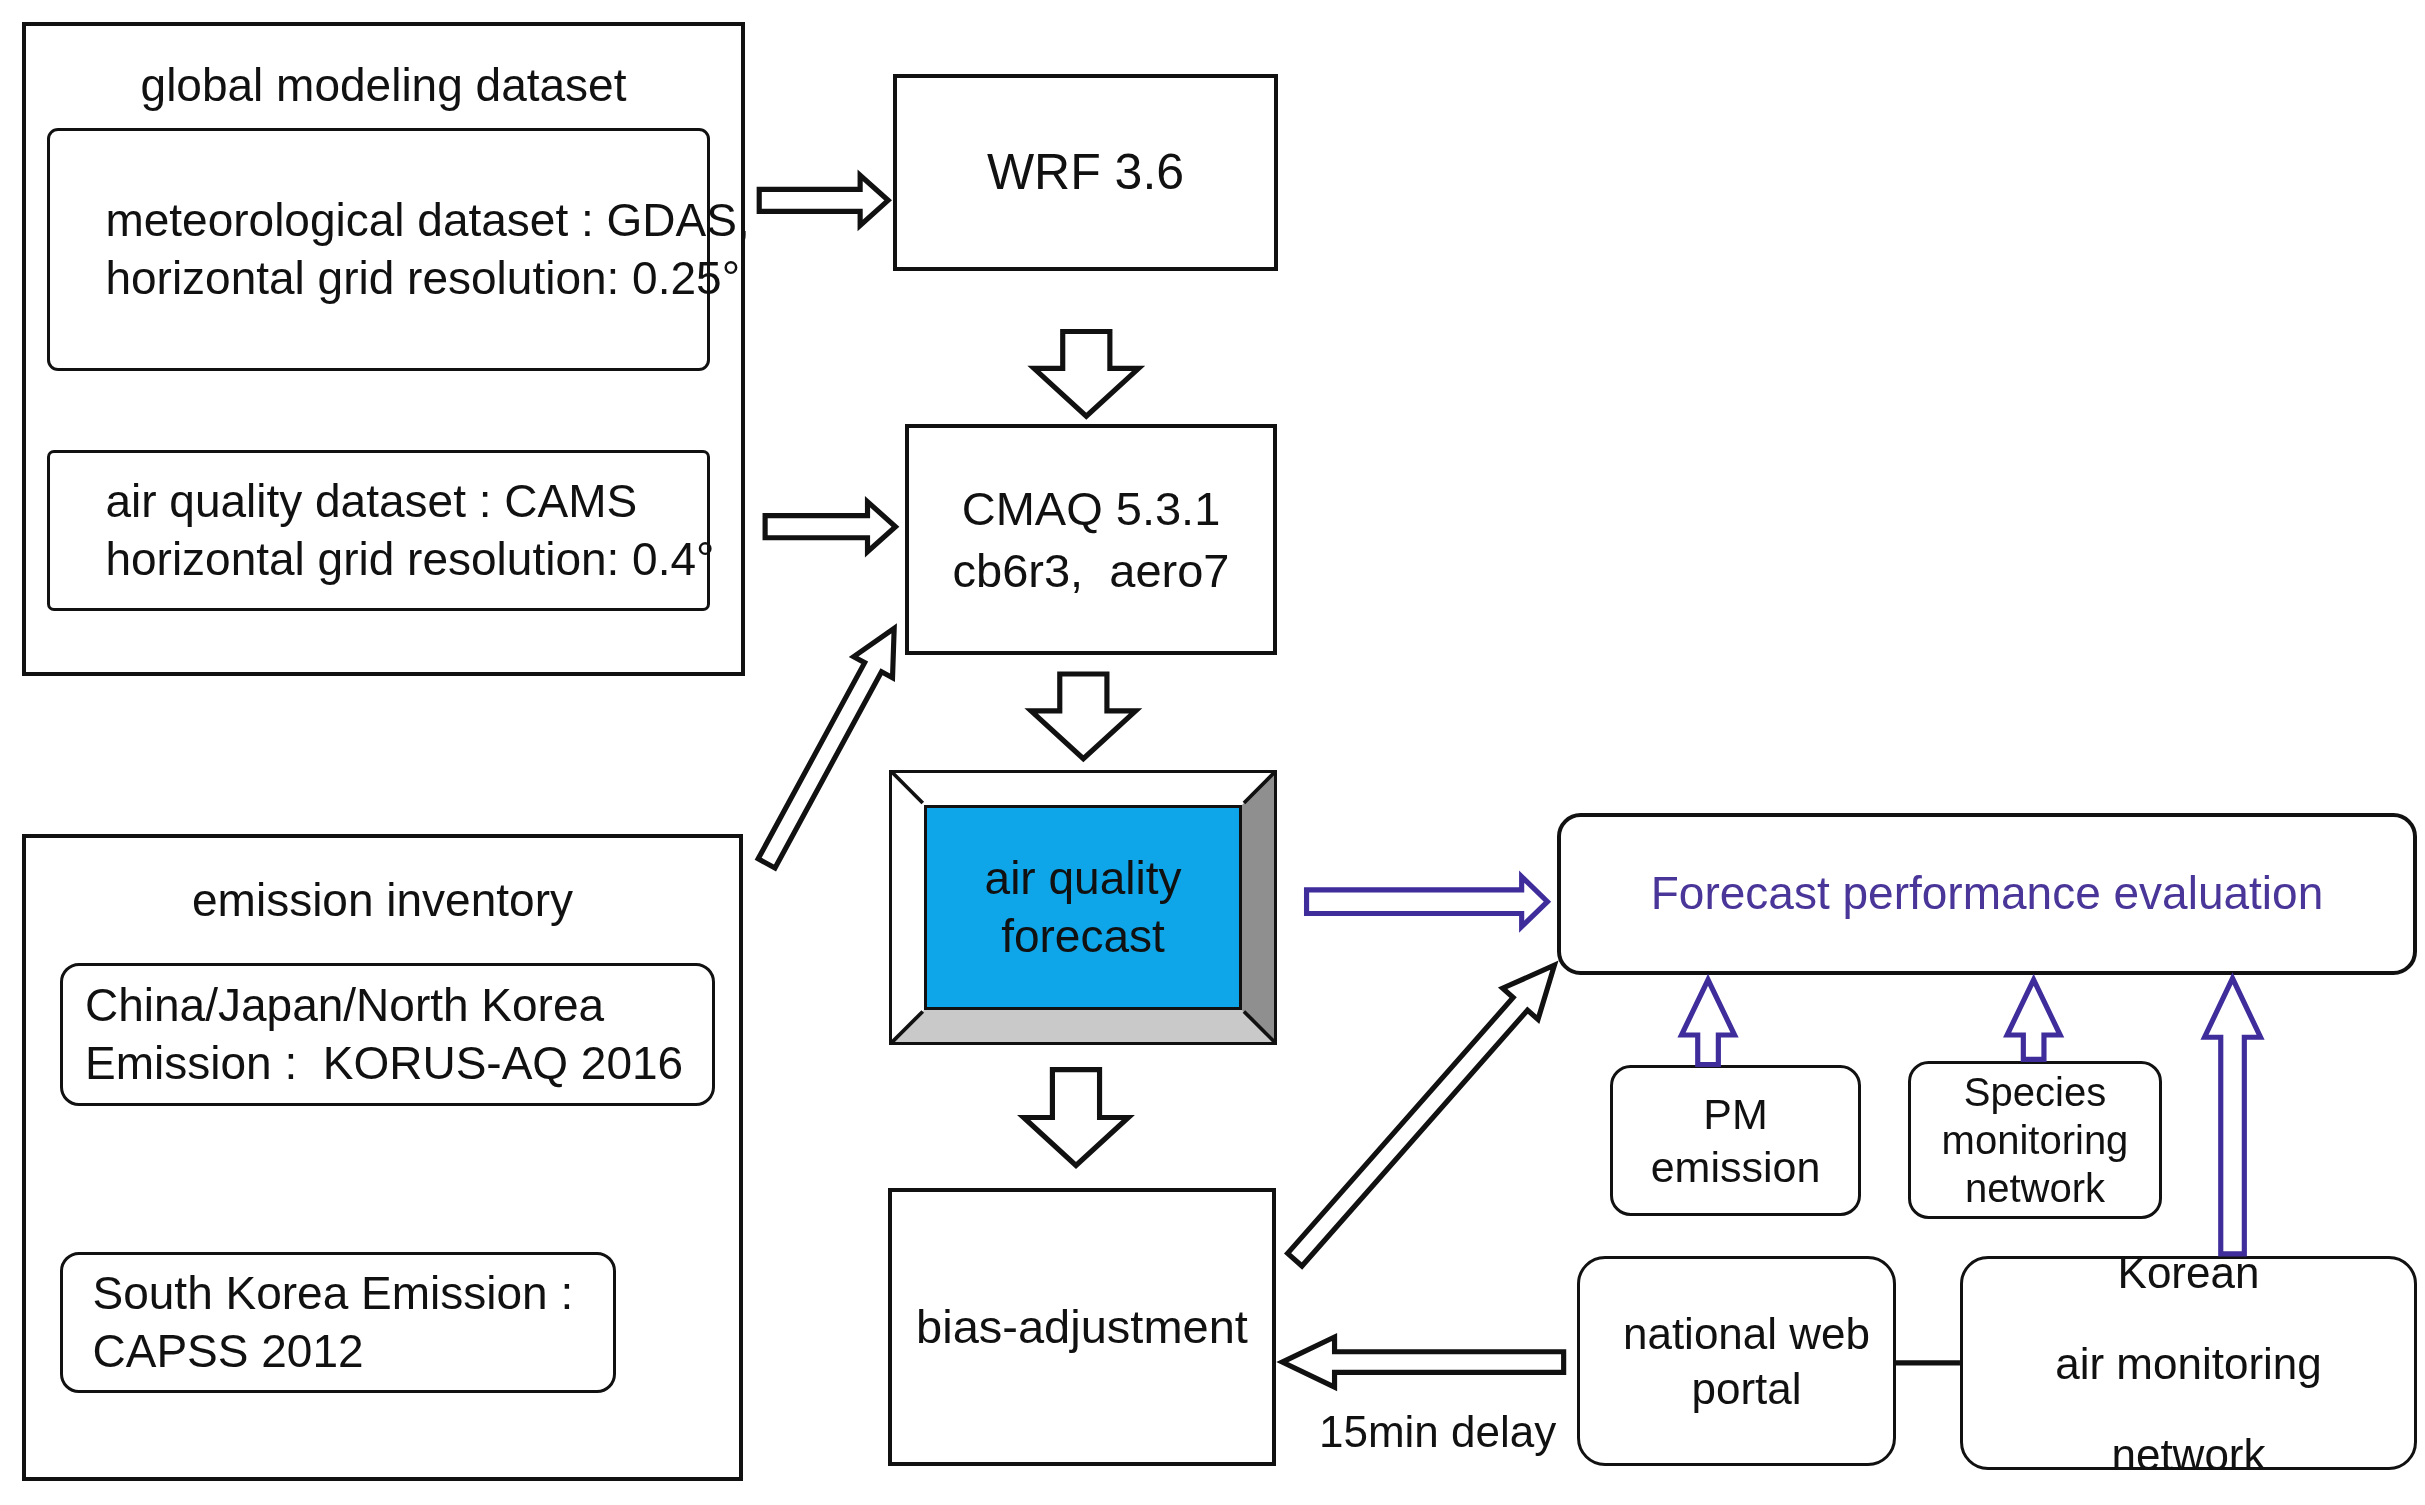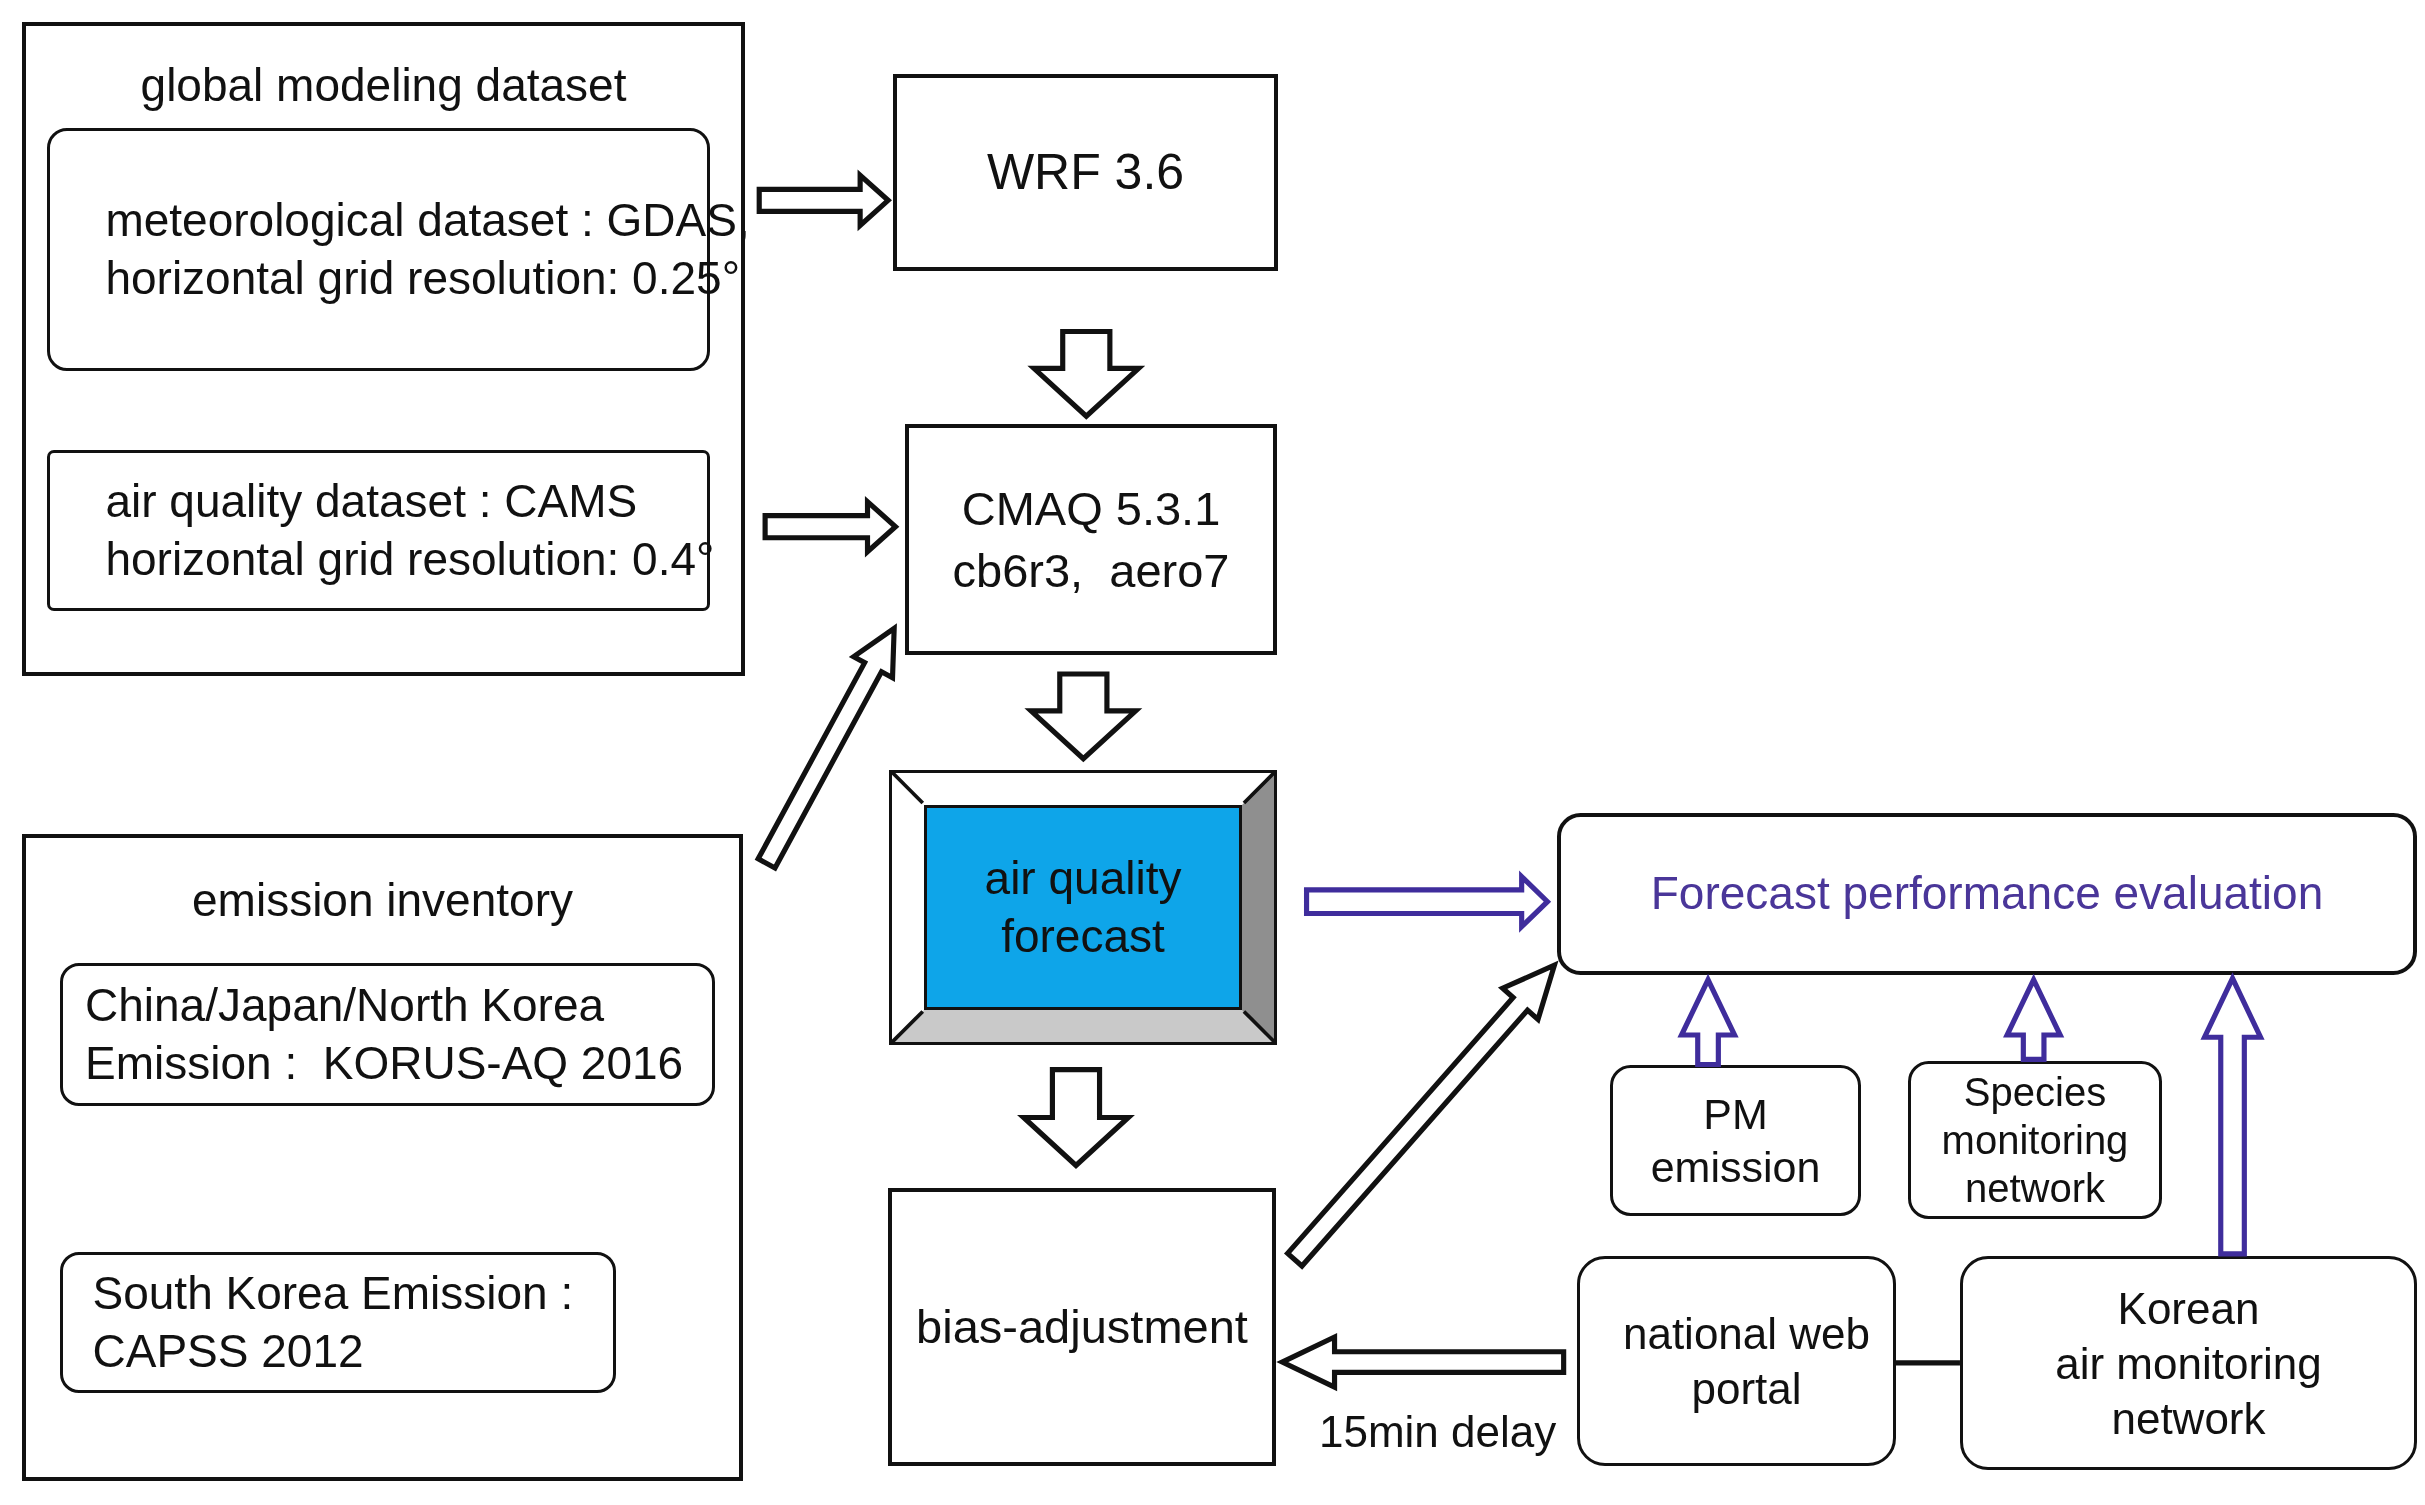--- a/index.html
+++ b/index.html
@@ -38,21 +38,21 @@
   .connector{stroke:var(--ink);stroke-width:7;}
   .floatlabel{position:absolute;}
 </style>
 </head>
 <body>
 
 <div id="canvas">
 
   <div class="box" style="left:22px;top:22px;width:723px;height:654px;">
     <div class="title fs62" style="top:31px;">global modeling dataset</div>
-    <div class="rbox leftpad fs62" style="left:21.4px;top:102px;width:663px;height:243px;border-radius:20px;padding-left:55px;">
+    <div class="rbox leftpad fs62" style="left:21.4px;top:102px;width:663px;height:243px;border-radius:11px;padding-left:55px;">
       <div class="line">meteorological dataset : GDAS,</div>
       <div class="line">horizontal grid resolution: 0.25°</div>
     </div>
     <div class="rbox leftpad fs62" style="left:21.4px;top:424px;width:663px;height:161px;border-radius:7px;padding-left:55px;">
       <div class="line">air quality dataset : CAMS</div>
       <div class="line">horizontal grid resolution: 0.4°</div>
     </div>
   </div>
 
   <div class="box" style="left:22px;top:834px;width:721px;height:647px;">
@@ -101,21 +101,21 @@
     <div class="line">Species</div>
     <div class="line">monitoring</div>
     <div class="line">network</div>
   </div>
 
   <div class="rbox center fs60" style="left:1577px;top:1256px;width:319px;height:210px;border-radius:28px;padding-left:20px;">
     <div class="line">national web</div>
     <div class="line">portal</div>
   </div>
 
-  <div class="rbox center fs60" style="left:1960px;top:1256px;width:457px;height:214px;border-radius:28px;">
+  <div class="rbox center fs60" style="left:1960px;top:1256px;width:457px;height:214px;border-radius:28px;gap:36px;">
     <div class="line">Korean</div>
     <div class="line">air monitoring</div>
     <div class="line">network</div>
   </div>
 
   <div class="floatlabel fs60" style="left:1319px;top:1404px;">15min delay</div>
 
   <svg id="overlay" width="2426" height="1505" viewBox="0 0 3292 2043">
 
     <line class="seam" x1="1210" y1="1048" x2="1252" y2="1090"></line>

